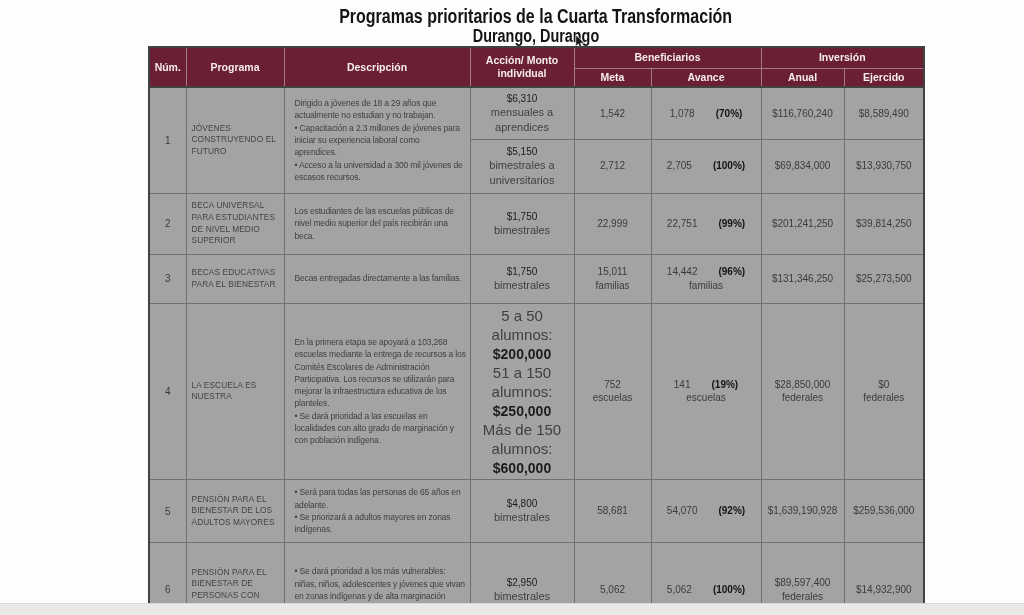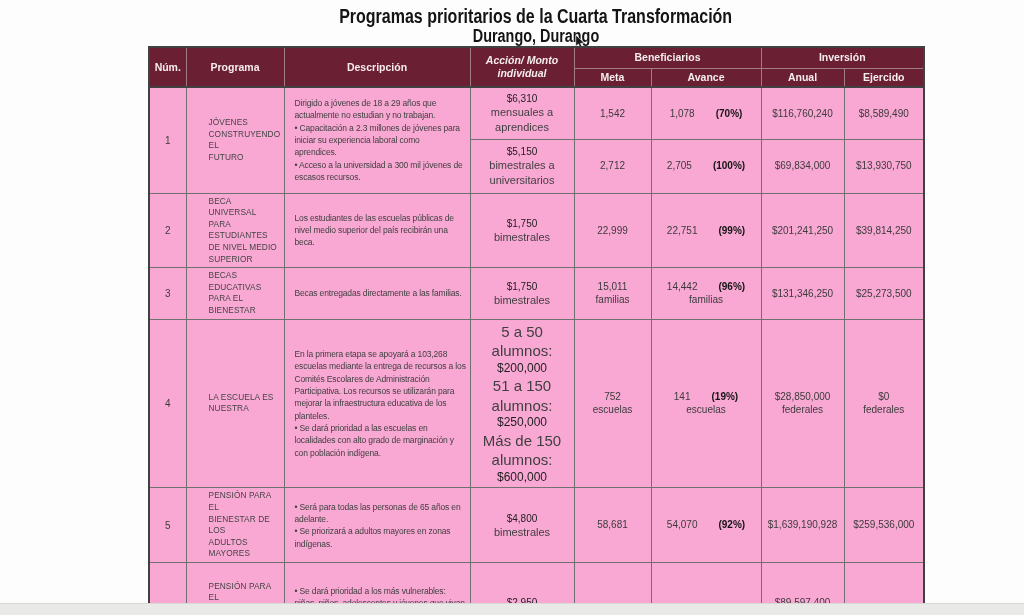--- a/index.html
+++ b/index.html
@@ -21,39 +21,39 @@
   col.c-num{width:37px;} col.c-prog{width:98px;} col.c-desc{width:186px;}
   col.c-acc{width:104px;} col.c-meta{width:77px;} col.c-ava{width:110px;}
   col.c-anu{width:83px;} col.c-eje{width:80px;}
 
   thead th{background:#6b1f33;color:#f6edef;font-size:10.5px;font-weight:700;
            border:1px solid #9e7d88;text-align:center;vertical-align:middle;
            padding:1px 2px;line-height:1.2;}
   thead tr.tier1{height:21px;}
   thead tr.tier2{height:19px;}
   thead th.hb{border-bottom:2px solid #414141;}
-  th.th-accion{white-space:pre-line;font-style:italic;}
-
-  tbody td{border:1px solid #707070;background:#f9a8d4;color:#3b3b3b;
+  th.th-accion{white-space:pre-line;}
+
+  tbody td{border:1px solid #707070;background:#a3a3a3;color:#3b3b3b;
            vertical-align:middle;text-align:center;padding:2px 3px;}
   tr.r1a{height:52px;} tr.r1b{height:54px;} tr.r2{height:61px;}
   tr.r3{height:49px;} tr.r4{height:135px;} tr.r5{height:63px;} tr.r6{height:95px;}
 
   td.cell-num{font-size:10px;}
-  td.cell-prog{font-size:8.3px;text-align:left;padding-left:22px;line-height:1.4;
+  td.cell-prog{font-size:8.3px;text-align:left;padding-left:5px;line-height:1.4;
                white-space:pre-line;letter-spacing:0.1px;color:#444;}
   td.cell-desc{font-size:8.5px;text-align:left;padding:3px 2px 3px 10px;line-height:1.45;
                white-space:pre-line;letter-spacing:-0.15px;color:#404040;}
   td.cell-accion{font-size:9px;line-height:1.3;}
   .amt{font-weight:400;font-size:10px;color:#1d1d1d;}
   .amt-txt{font-size:11px;white-space:pre-line;color:#3f3f3f;}
   .tier{}
   .tier:first-child{margin-top:0;}
   .tier-label{font-size:15px;color:#3f3f3f;}
-  .tier-amt{font-weight:400;font-size:12px;color:#1d1d1d;}
+  .tier-amt{font-weight:700;font-size:14px;color:#1d1d1d;}
   td.cell-meta,td.cell-avance,td.cell-anual,td.cell-ejercido{font-size:10px;line-height:1.35;}
   .pct{font-weight:700;color:#141414;margin-left:21px;}
   .unit{display:block;}
 
   .bottom-strip{position:absolute;left:0;top:603px;width:1024px;height:12px;
                 background:#e9e9e7;border-top:1px solid #d8d8d6;}
 </style>
 </head>
 <body>
 

